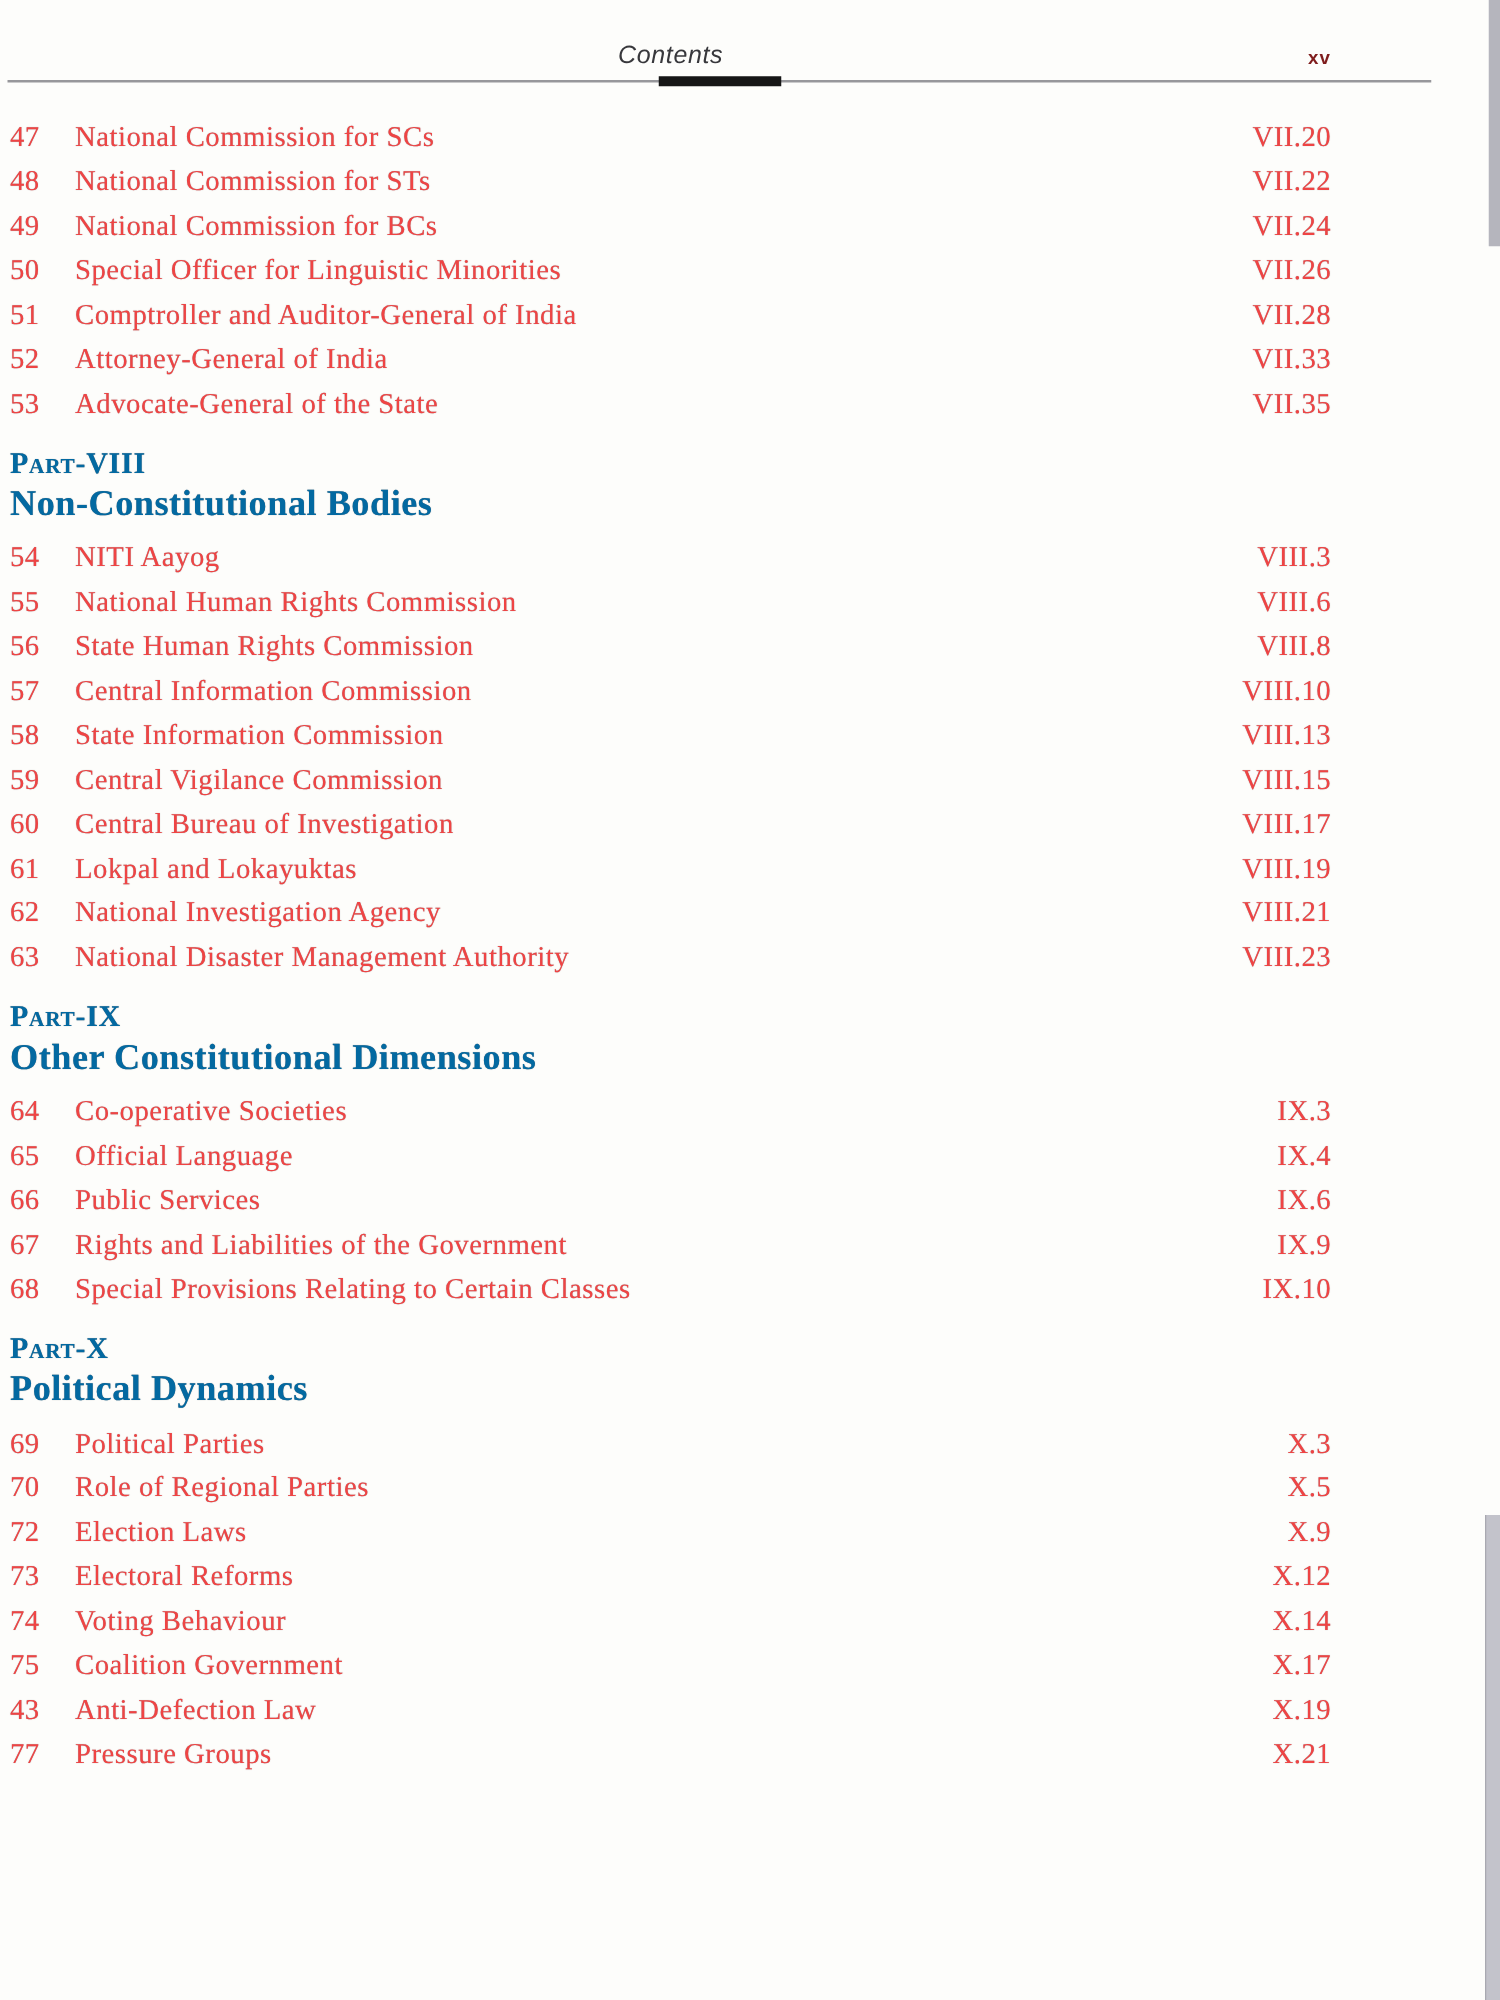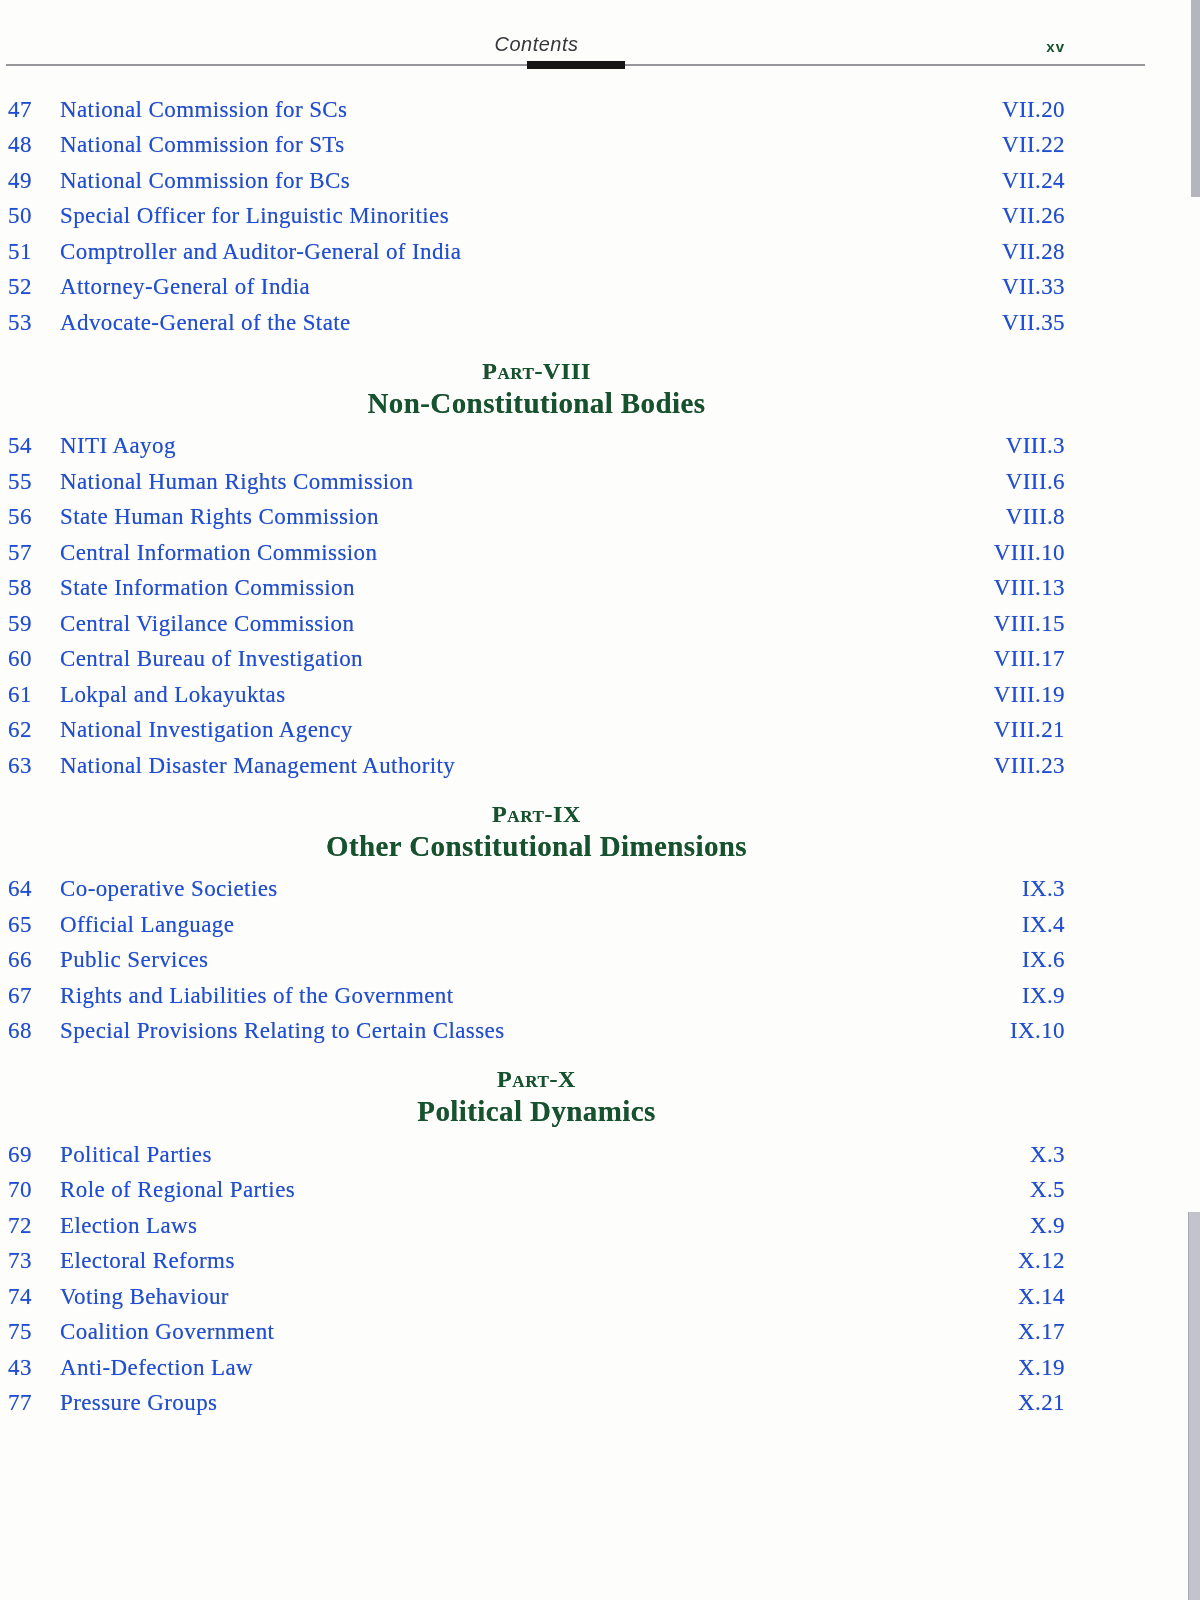--- a/index.html
+++ b/index.html
@@ -39,21 +39,21 @@
     color: #38383c;
   }
   .header-pagenum {
     position: absolute;
     right: 0;
     bottom: 13px;
     font-family: "Liberation Sans", sans-serif;
     font-weight: bold;
     font-size: 15px;
     letter-spacing: 1px;
-    color: #14532d;
+    color: #7f1d1d;
   }
   .header-rule {
     position: absolute;
     left: -2px;
     right: -80px;
     top: 64px;
     height: 2px;
     background: #97979b;
   }
   .rule-bar {
@@ -68,38 +68,37 @@
   
   .toc {
     margin-top: 24px;
   }
   .toc-row {
     display: flex;
     align-items: center;
     height: 35.5px;
     font-size: 23px;
     letter-spacing: 0.4px;
-    color: #1d4ed8;
+    color: #ef4444;
     text-shadow: 0 0 0.7px rgba(75,75,80,0.55);
   }
   .row-num {
     width: 52px;
     flex: 0 0 52px;
   }
   .row-title {
     flex: 1 1 auto;
   }
   .row-page {
     flex: 0 0 auto;
     text-align: right;
   }
   .part-heading {
     margin: 14px 0 10px 0;
-    text-align: center;
-    color: #14532d;
+    color: #0369a1;
   }
   .part-title {
     font-variant: small-caps;
     font-weight: bold;
     font-size: 24px;
     line-height: 32px;
     letter-spacing: 0.6px;
     text-shadow: 0 0 0.6px rgba(36,36,40,0.6);
   }
   .part-subtitle {

